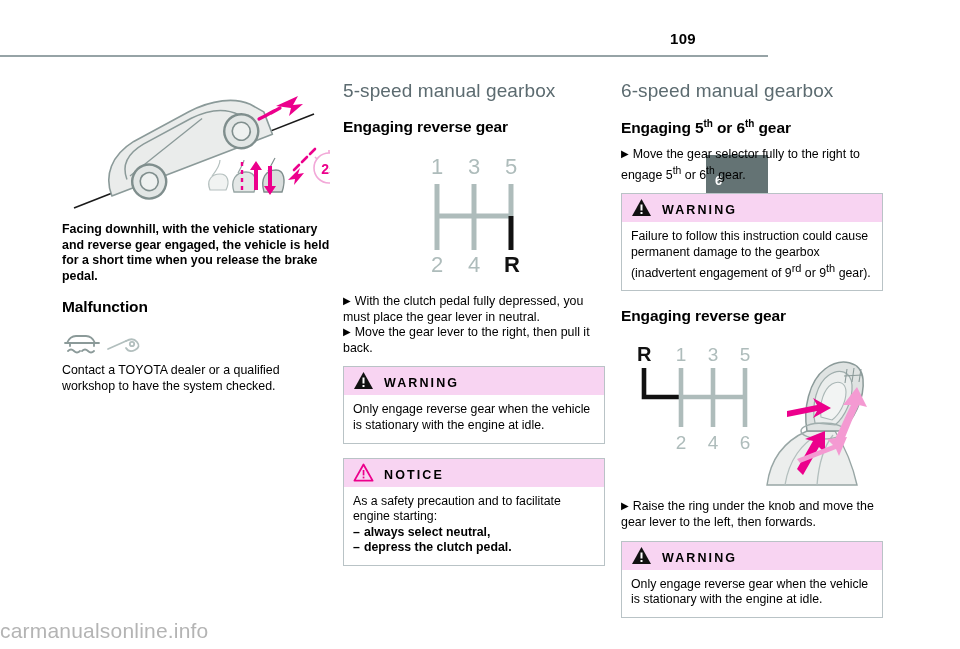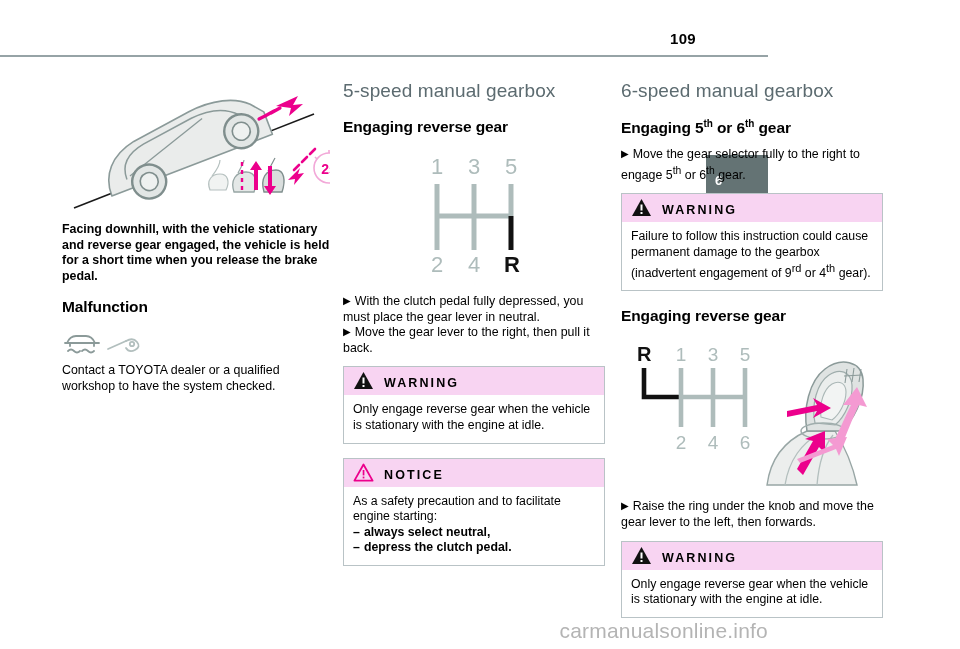--- a/index.html
+++ b/index.html
@@ -174,21 +174,21 @@
 
   .gear-fig { margin: 10px 0 14px 0; }
   .shifter-fig { margin: 2px 0 8px 0; }
 
   
   #watermark {
     position: absolute;
     left: 0;
     right: 0;
     bottom: 6px;
-    text-align: right;
+    text-align: left;
     font-size: 21px;
     color: #b4b4b4;
     letter-spacing: .2px;
   }
 </style>
 </head>
 <body>
 
 <div id="page">
 
@@ -349,21 +349,21 @@
 
     <div class="alertbox">
       <div class="alert-head">
         <svg width="21" height="19" viewBox="0 0 21 19">
           <path d="M10.5 1 L20 18 L1 18 Z" fill="#111111"></path>
           <rect x="9.5" y="6.5" width="2" height="6" fill="#ffffff"></rect>
           <rect x="9.5" y="14" width="2" height="2" fill="#ffffff"></rect>
         </svg>
         <span class="alert-title">WARNING</span>
       </div>
-      <div class="alert-body"><span>Failure to follow this instruction could cause permanent damage to the gearbox (inadvertent engagement of 9</span><sup>rd</sup><span> or 4</span><sup>th</sup><span> gear).</span></div>
+      <div class="alert-body"><span>Failure to follow this instruction could cause permanent damage to the gearbox (inadvertent engagement of 9</span><sup>rd</sup><span> or 9</span><sup>th</sup><span> gear).</span></div>
     </div>
 
     <h2 class="sub" style="margin-top:16px;">Engaging reverse gear</h2>
 
     <div class="shifter-fig">
       <svg width="262" height="152" viewBox="0 0 262 152">
 
         <text x="16" y="26" font-family="Liberation Sans, sans-serif" font-size="20" font-weight="bold" fill="#111111">R</text>
 
         <text x="60" y="26" text-anchor="middle" font-family="Liberation Sans, sans-serif" font-size="19" fill="#aebcbb">1</text>

